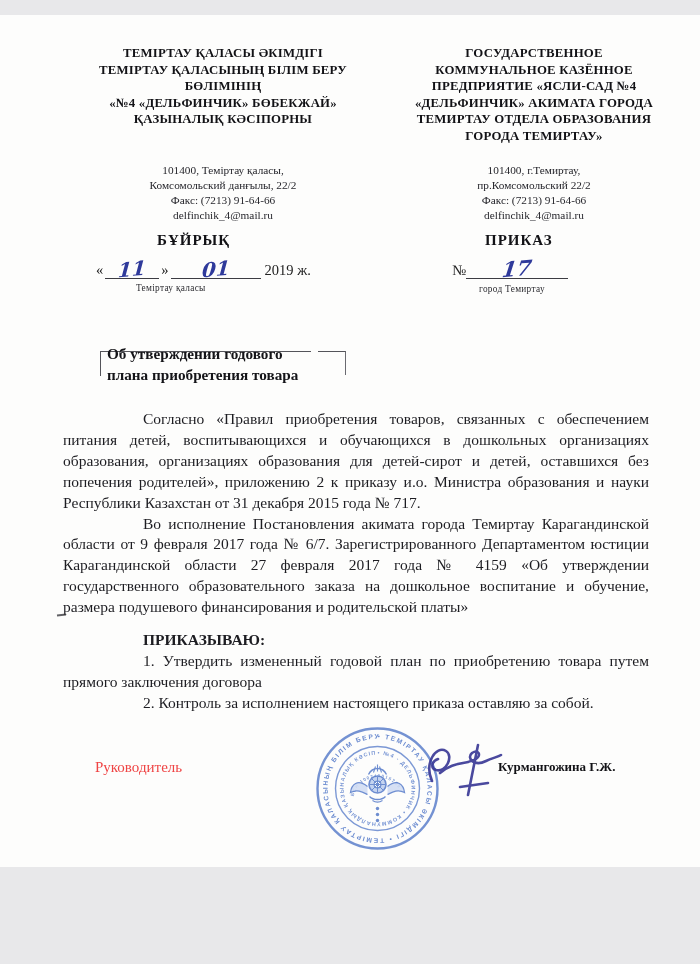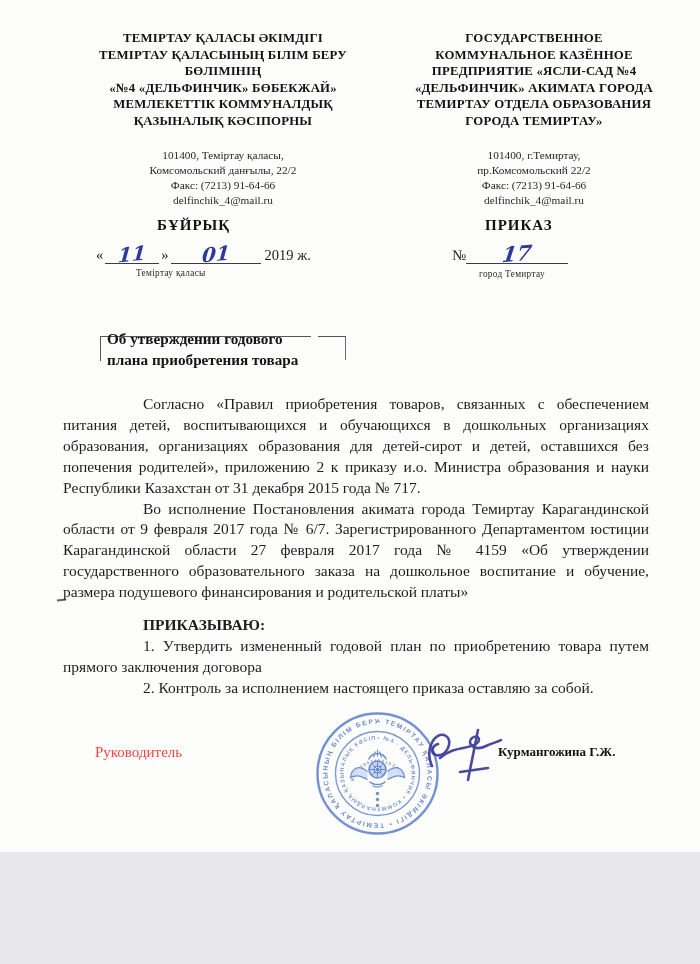--- a/index.html
+++ b/index.html
@@ -1,17 +1,17 @@
 <!DOCTYPE html>
 <html><head>
 <meta charset="utf-8">
 <style>
   html,body{margin:0;padding:0;background:#e8e8ea;}
   .page{
-    position:relative;width:700px;height:852px;margin:0 auto;
+    position:relative;width:700px;height:852px;margin:15px auto;
     background:#fdfdfc;overflow:hidden;
     font-family:"Liberation Serif","DejaVu Serif",serif;
     color:#1d1d22;
   }
   .abs{position:absolute;}
   
   .org{font-weight:bold;font-size:12.8px;line-height:16.5px;text-align:center;
        letter-spacing:.2px;color:#121216;}
   .org-left{left:66px;top:30px;width:314px;}
   .org-right{left:396px;top:30px;width:276px;}
@@ -72,21 +72,20 @@
 </head>
 <body>
 
 <div class="page">
 
   <div class="abs org org-left">
     <div>ТЕМІРТАУ ҚАЛАСЫ ӘКІМДІГІ</div>
     <div>ТЕМІРТАУ ҚАЛАСЫНЫҢ  БІЛІМ БЕРУ</div>
     <div>БӨЛІМІНІҢ</div>
     <div>«№4 «ДЕЛЬФИНЧИК» БӨБЕКЖАЙ»</div>
-    <div>МЕМЛЕКЕТТІК КОММУНАЛДЫҚ</div>
     <div>ҚАЗЫНАЛЫҚ КӘСІПОРНЫ</div>
   </div>
 
   <div class="abs org org-right">
     <div>ГОСУДАРСТВЕННОЕ</div>
     <div>КОММУНАЛЬНОЕ КАЗЁННОЕ</div>
     <div>ПРЕДПРИЯТИЕ «ЯСЛИ-САД №4</div>
     <div>«ДЕЛЬФИНЧИК» АКИМАТА ГОРОДА</div>
     <div>ТЕМИРТАУ ОТДЕЛА ОБРАЗОВАНИЯ</div>
     <div>ГОРОДА ТЕМИРТАУ»</div>

